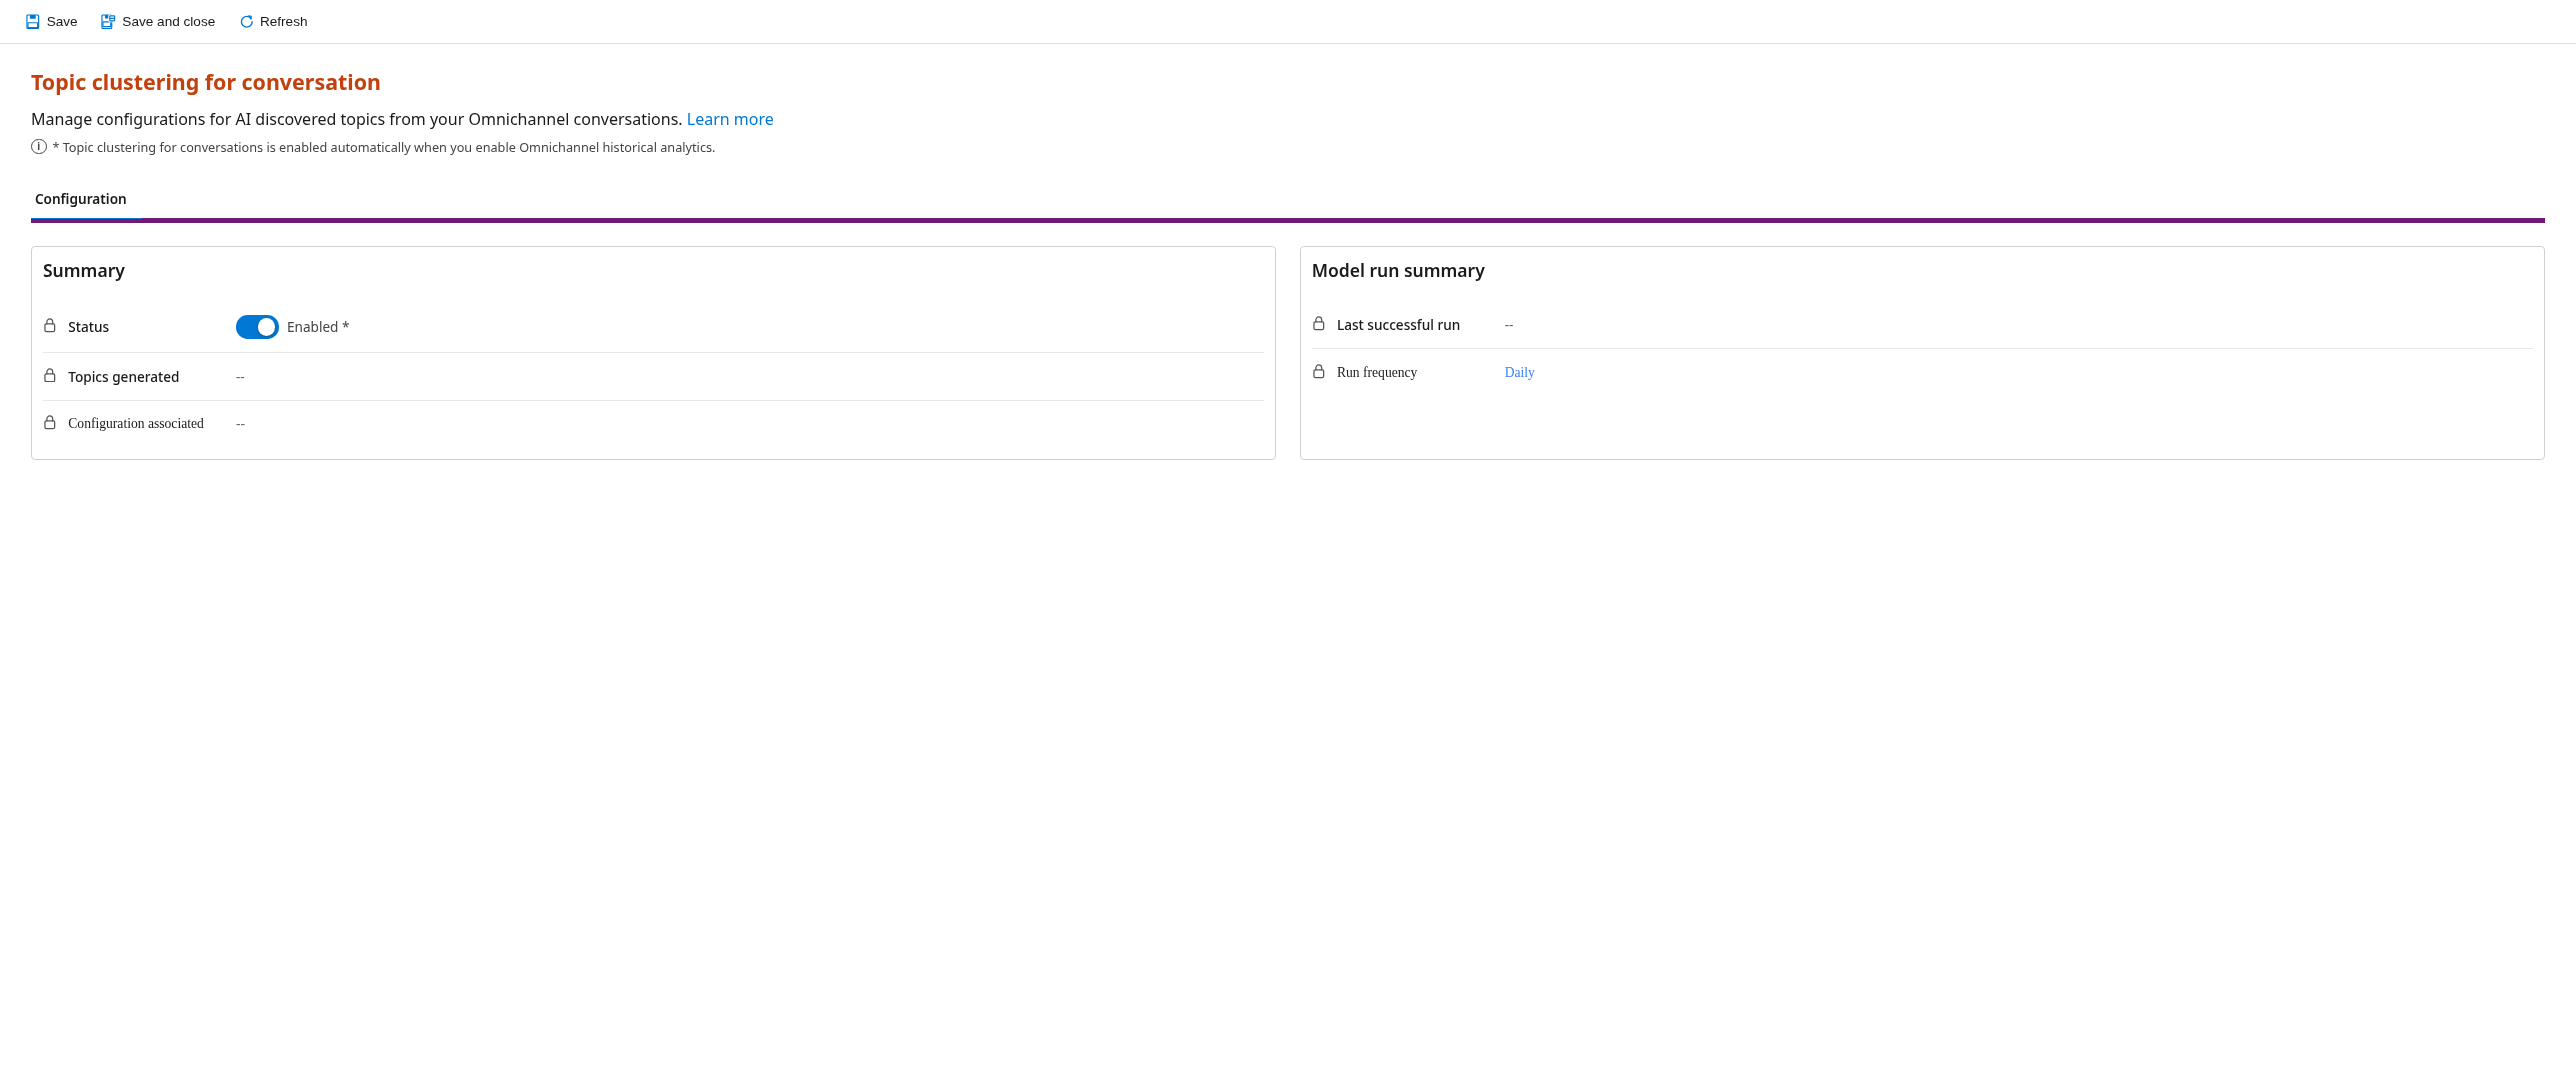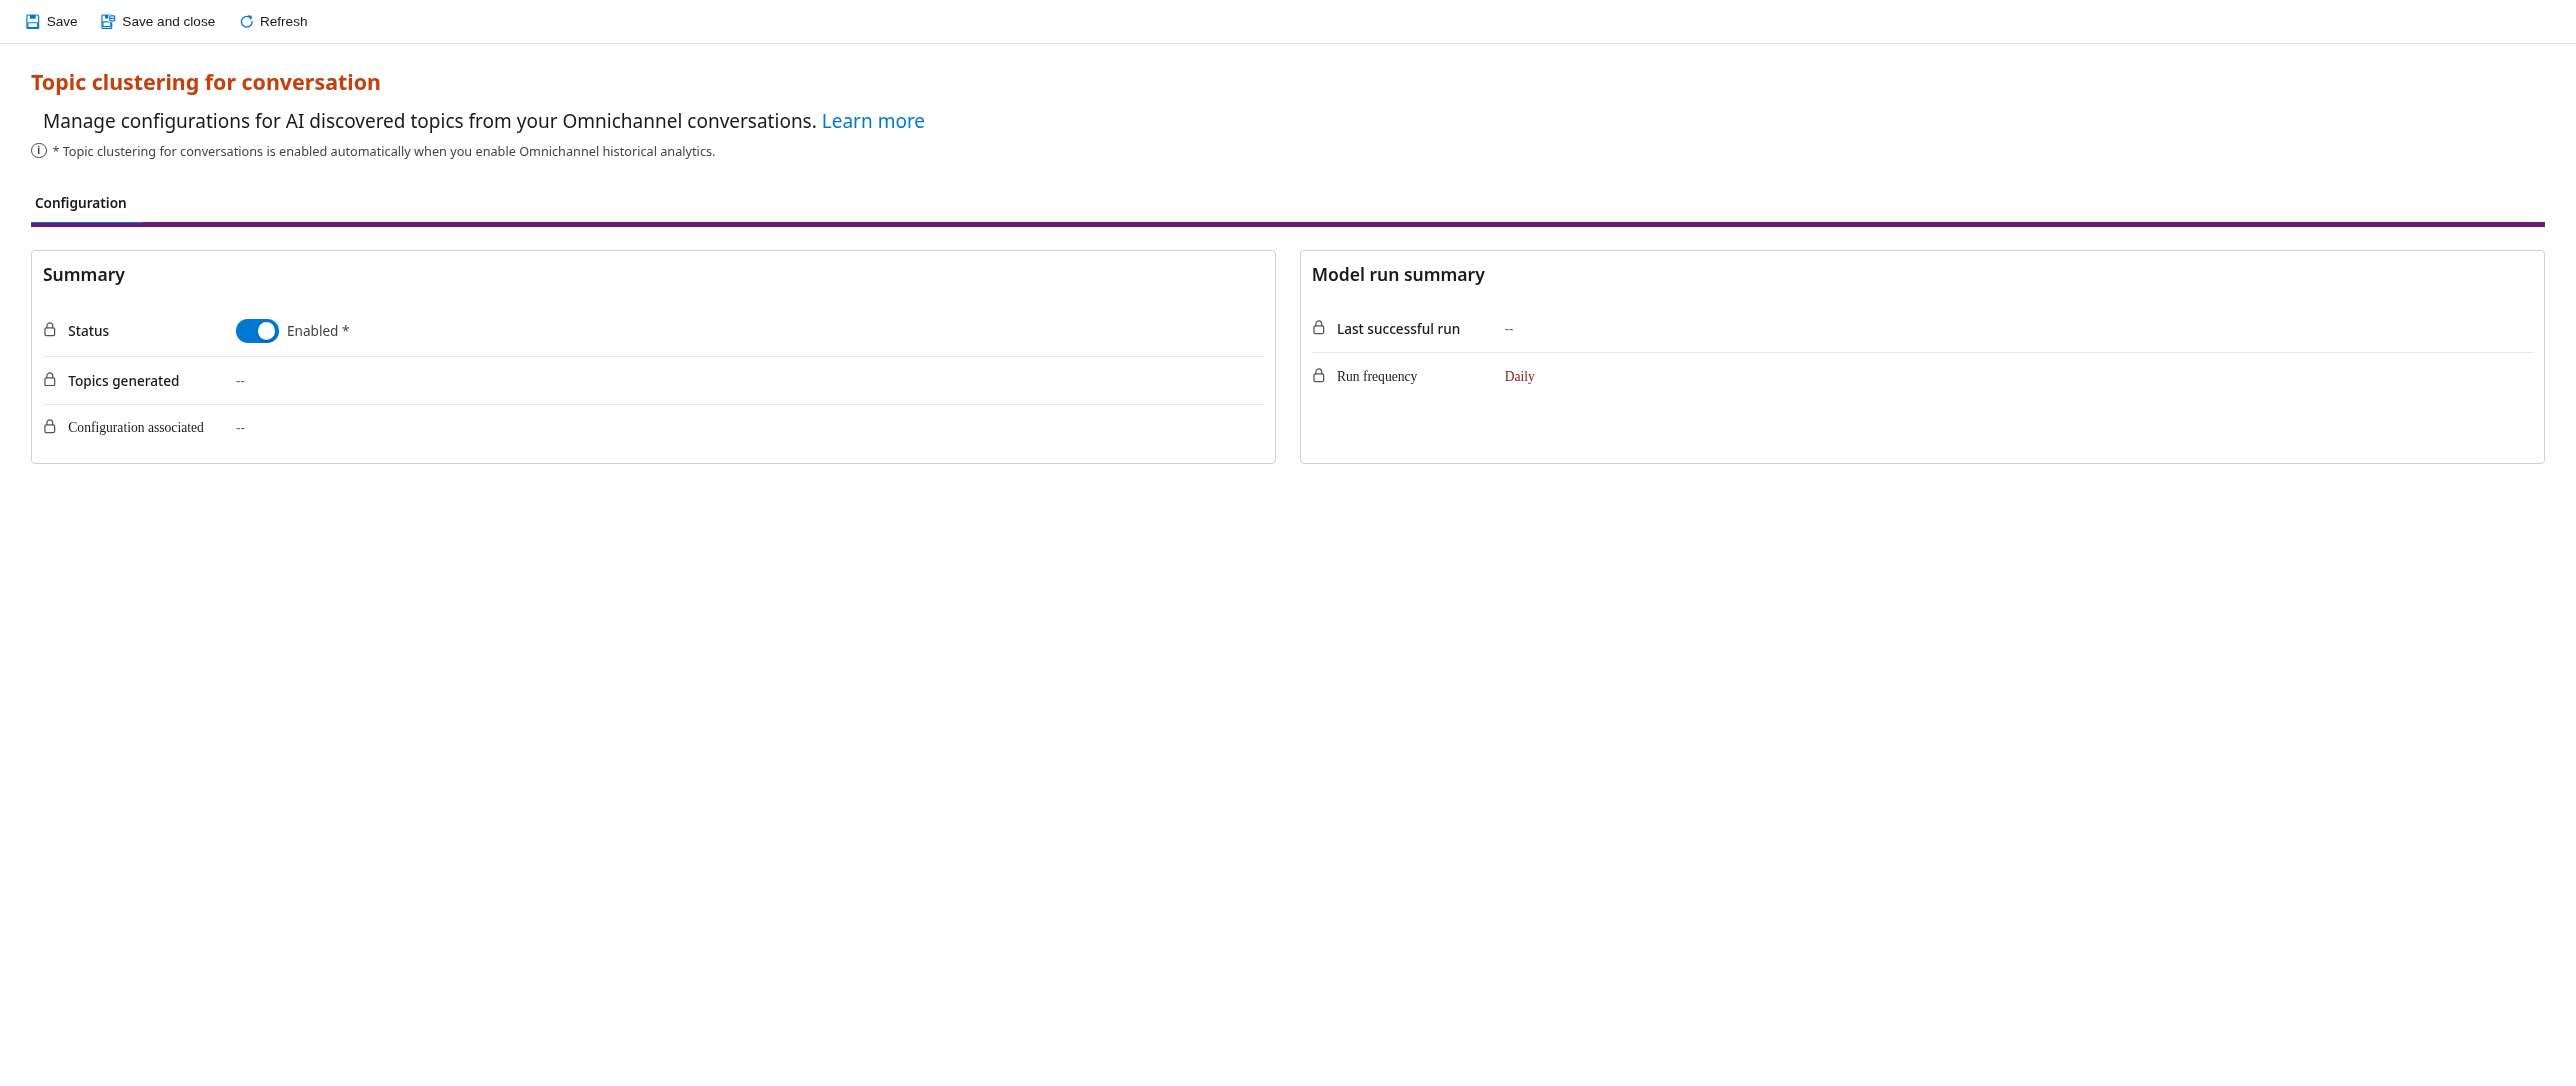--- a/index.html
+++ b/index.html
@@ -48,24 +48,23 @@
     }
 
     .page-title {
       font-size: 21.4px;
       font-weight: 700;
       color: #c2410c;
       margin-bottom: 11.7px;
     }
 
     .page-description {
-      font-size: 19px;
+      font-size: 16px;
       color: #1a1a1a;
       margin-bottom: 7.8px;
-      margin-left: 12px;
     }
 
     .page-description a {
       color: #0078d4;
       text-decoration: none;
     }
 
     .info-note {
       display: flex;
       align-items: flex-start;
@@ -152,21 +151,21 @@
 
     .field-label {
       font-size: 13.6px;
       font-weight: 500;
       color: #1a1a1a;
       min-width: 156px;
     }
 
     .field-value {
       font-size: 13.6px;
-      color: #7f1d1d;
+      color: #3b82f6;
     }
 
     .field-value.muted {
       color: #666;
     }
 
     
     .toggle-container {
       display: flex;
       align-items: center;

